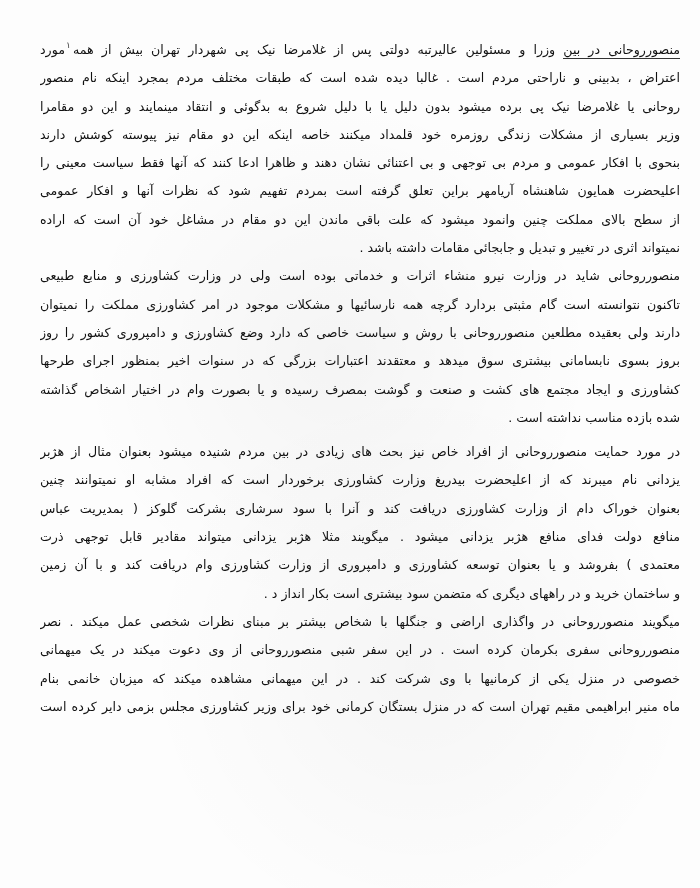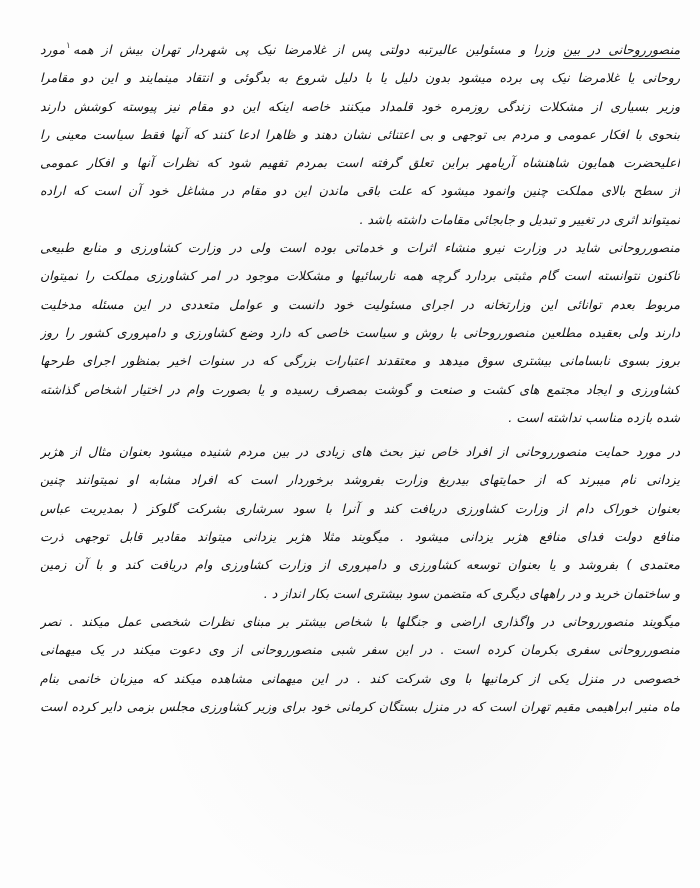--- a/index.html
+++ b/index.html
@@ -30,21 +30,20 @@
       color: #111111;
     }
     .line {
       height: 28.3px;
       line-height: 28.3px;
       white-space: nowrap;
       overflow: hidden;
       text-align: justify;
       text-align-last: justify;
       letter-spacing: -0.2px;
-      font-style: italic;
     }
     .line.last {
       text-align-last: right;
     }
     .para-gap {
       height: 6px;
     }
     .underline {
       border-bottom: 1px solid #333;
       padding-bottom: 1px;
@@ -60,43 +59,43 @@
   </style>
 </head>
 <body>
 
 <div class="margin-mark">۱</div>
 
 <div class="page">
 
   <div>
     <div class="line"><span class="underline">منصورروحانی در بین</span><span> وزرا و مسئولین عالیرتبه دولتی پس از غلامرضا نیک پی شهردار تهران بیش از همه مورد</span></div>
+    <div class="line">اعتراض ، بدبینی و ناراحتی مردم است . غالبا دیده شده است که طبقات مختلف مردم بمجرد اینکه نام منصور</div>
     <div class="line">روحانی یا غلامرضا نیک پی برده میشود بدون دلیل یا با دلیل شروع به بدگوئی و انتقاد مینمایند و این دو مقامرا</div>
     <div class="line">وزیر بسیاری از مشکلات زندگی روزمره خود قلمداد میکنند خاصه اینکه این دو مقام نیز پیوسته کوشش دارند</div>
     <div class="line">بنحوی با افکار عمومی و مردم بی توجهی و بی اعتنائی نشان دهند و ظاهرا ادعا کنند که آنها فقط سیاست معینی را</div>
     <div class="line">اعلیحضرت همایون شاهنشاه آریامهر براین تعلق گرفته است بمردم تفهیم شود که نظرات آنها و افکار عمومی</div>
     <div class="line">از سطح بالای مملکت چنین وانمود میشود که علت باقی ماندن این دو مقام در مشاغل خود آن است که اراده</div>
     <div class="line last">نمیتواند اثری در تغییر و تبدیل و جابجائی مقامات داشته باشد .</div>
   </div>
 
   <div>
     <div class="line">منصورروحانی شاید در وزارت نیرو منشاء اثرات و خدماتی بوده است ولی در وزارت کشاورزی و منابع طبیعی</div>
     <div class="line">تاکنون نتوانسته است گام مثبتی بردارد گرچه همه نارسائیها و مشکلات موجود در امر کشاورزی مملکت را نمیتوان</div>
-    <div class="line">مربوط بعدم توانائی این وزارتخانه در اجرای مسئولیت خود دانست و عوامل متعددی در این مسئله مدخلیت</div>
     <div class="line">دارند ولی بعقیده مطلعین منصورروحانی با روش و سیاست خاصی که دارد وضع کشاورزی و دامپروری کشور را روز</div>
     <div class="line">بروز بسوی نابسامانی بیشتری سوق میدهد و معتقدند اعتبارات بزرگی که در سنوات اخیر بمنظور اجرای طرحها</div>
     <div class="line">کشاورزی و ایجاد مجتمع های کشت و صنعت و گوشت بمصرف رسیده و یا بصورت وام در اختیار اشخاص گذاشته</div>
     <div class="line last">شده بازده مناسب نداشته است .</div>
   </div>
 
   <div class="para-gap"></div>
 
   <div>
     <div class="line">در مورد حمایت منصورروحانی از افراد خاص نیز بحث های زیادی در بین مردم شنیده میشود بعنوان مثال از هژبر</div>
-    <div class="line">یزدانی نام میبرند که از حمایتهای بیدریغ وزارت بفروشد برخوردار است که افراد مشابه او نمیتوانند چنین</div>
+    <div class="line">یزدانی نام میبرند که از اعلیحضرت بیدریغ وزارت کشاورزی برخوردار است که افراد مشابه او نمیتوانند چنین</div>
     <div class="line">بعنوان خوراک دام از وزارت کشاورزی دریافت کند و آنرا با سود سرشاری بشرکت گلوکز ( بمدیریت عباس</div>
     <div class="line">منافع دولت فدای منافع هژبر یزدانی میشود . میگویند مثلا هژبر یزدانی میتواند مقادیر قابل توجهی ذرت</div>
     <div class="line">معتمدی ) بفروشد و یا بعنوان توسعه کشاورزی و دامپروری از وزارت کشاورزی وام دریافت کند و با آن زمین</div>
     <div class="line last">و ساختمان خرید و در راههای دیگری که متضمن سود بیشتری است بکار انداز د .</div>
   </div>
 
   <div>
     <div class="line">میگویند منصورروحانی در واگذاری اراضی و جنگلها با شخاص بیشتر بر مبنای نظرات شخصی عمل میکند . نصر</div>
     <div class="line">منصورروحانی سفری بکرمان کرده است . در این سفر شبی منصورروحانی از وی دعوت میکند در یک میهمانی</div>
     <div class="line">خصوصی در منزل یکی از کرمانیها با وی شرکت کند . در این میهمانی مشاهده میکند که میزبان خانمی بنام</div>

